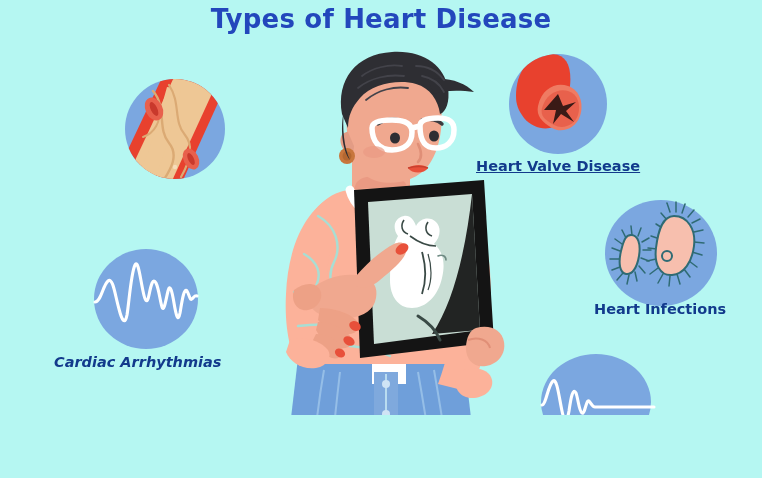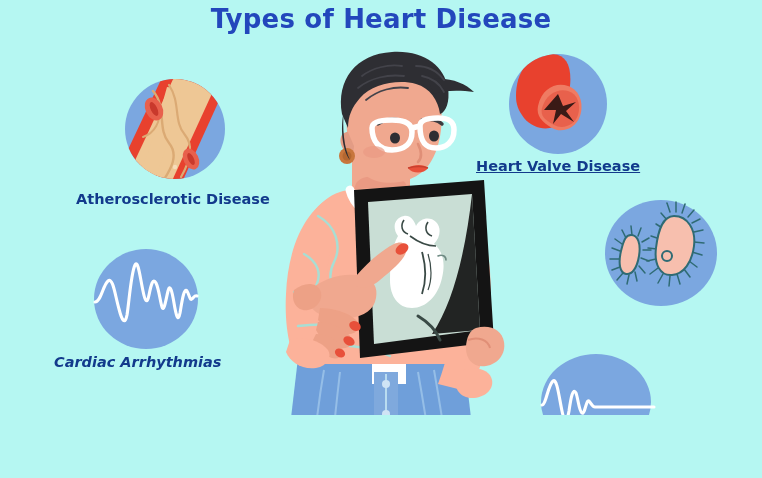--- a/index.html
+++ b/index.html
@@ -58,21 +58,20 @@
         <path d="M46 8 C58 26 50 44 62 58 C72 70 66 86 58 100" fill="none" stroke="#dbaa74" stroke-width="2.2" stroke-linecap="round"></path>
         <path d="M20 60 C32 56 38 44 36 32" fill="none" stroke="#dbaa74" stroke-width="2" stroke-linecap="round"></path>
         <ellipse cx="31" cy="32" rx="8.5" ry="12" transform="rotate(-26 31 32)" fill="#e8604c"></ellipse>
         <ellipse cx="31" cy="32" rx="3.2" ry="7.5" transform="rotate(-26 31 32)" fill="#c9392c"></ellipse>
         <ellipse cx="68" cy="82" rx="7.5" ry="11" transform="rotate(-26 68 82)" fill="#e8604c"></ellipse>
         <ellipse cx="68" cy="82" rx="2.8" ry="6.5" transform="rotate(-26 68 82)" fill="#c9392c"></ellipse>
         <circle cx="52" cy="90" r="2.2" fill="#f6dcb9"></circle>
       </g>
     </svg>
   </div>
-  <div class="label lbl-athero">Atherosclerotic Disease</div>
 
   <div class="icon circle-arrhy">
     <svg viewBox="0 0 106 104" width="106" height="104">
       <ellipse cx="53" cy="52" rx="52" ry="50" fill="#7ba7e0"></ellipse>
       <path d="M2 55 C8 55 10 38 15 34 C20 30 22 48 26 62 C29 74 32 78 34 68
                C36 56 38 26 42 18 C45 12 47 30 50 44 C52 54 54 58 56 48
                C58 38 60 30 63 36 C66 42 67 54 69 60 C71 66 73 52 75 44
                C77 36 79 44 81 56 C83 68 85 76 87 66 C89 54 91 40 94 44
                C96 47 97 54 99 52 C101 50 102 48 104 49" fill="none" stroke="#ffffff" stroke-width="3.1" stroke-linecap="round" stroke-linejoin="round"></path>
     </svg>
@@ -142,20 +141,21 @@
             <line x1="18" y1="46" x2="11" y2="41"></line>
         </g>
       </g>
       <path d="M70 18 C84 18 92 32 90 48 C88 64 80 76 68 77 C56 78 50 66 52 50
                C54 34 58 18 70 18 Z" fill="#f7bfae" stroke="#2f6b74" stroke-width="2"></path>
       <circle cx="63" cy="58" r="5" fill="none" stroke="#2f6b74" stroke-width="2"></circle>
       <path d="M27 37 C34 37 37 46 35 58 C33 70 28 77 22 76 C16 75 14 66 17 53
                C20 41 22 37 27 37 Z" fill="#f7bfae" stroke="#2f6b74" stroke-width="2"></path>
     </svg>
   </div>
+  <div class="label lbl-infect">Heart Infections</div>
 
   <div class="icon circle-failure">
     <svg viewBox="0 0 116 98" width="116" height="98">
       <ellipse cx="56" cy="49" rx="55" ry="48" fill="#7ba7e0"></ellipse>
       <path d="M2 52 C6 52 8 32 13 28 C17 25 19 44 22 58 C24 68 27 70 29 58
                C31 44 33 34 36 40 C38 45 39 58 42 60 C45 62 46 46 49 48
                C51 50 52 54 55 54 L114 54" fill="none" stroke="#ffffff" stroke-width="3.1" stroke-linecap="round" stroke-linejoin="round"></path>
     </svg>
   </div>
 

